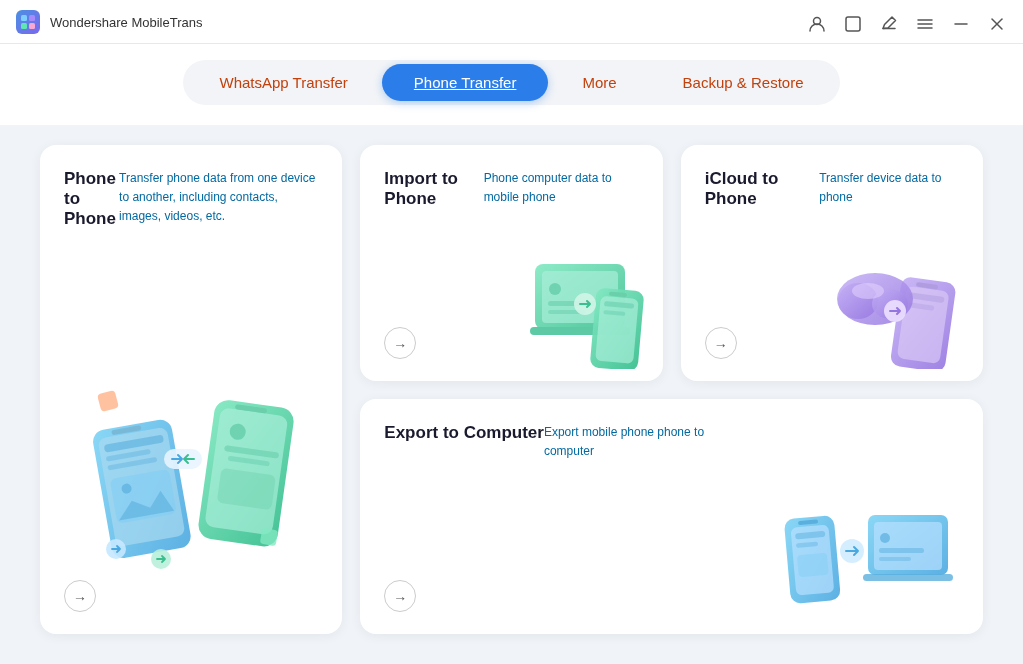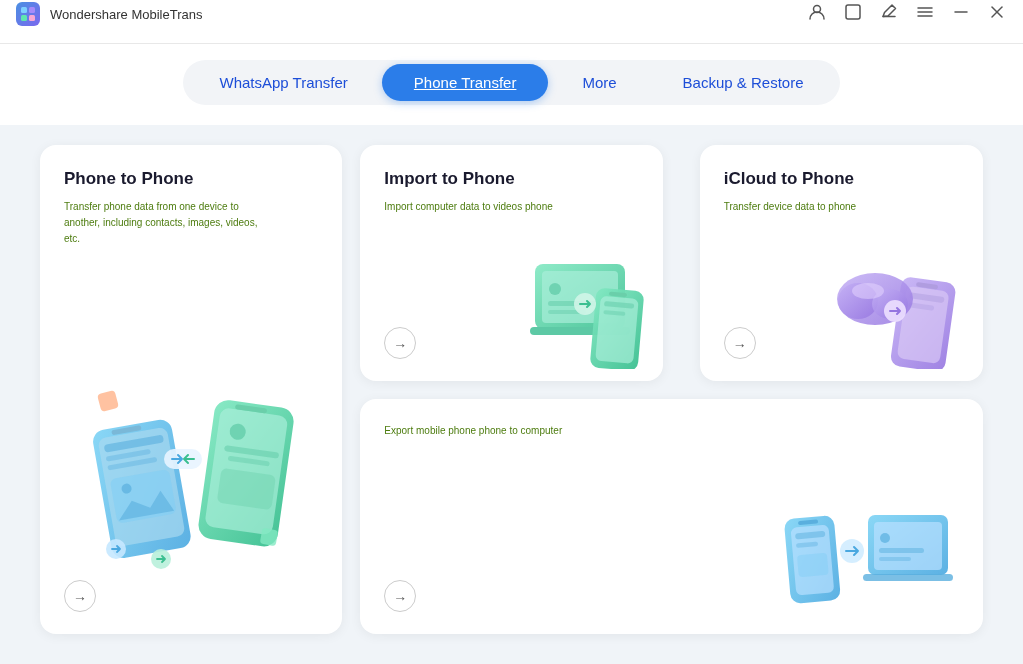--- a/index.html
+++ b/index.html
@@ -9,24 +9,24 @@
       width: 1023px;
       height: 664px;
       overflow: hidden;
       display: flex;
       flex-direction: column;
     }
 
     
     .title-bar {
       display: flex;
-      align-items: flex-start;
+      align-items: flex-end;
       justify-content: space-between;
       background: #ffffff;
-      padding: 2px 16px;
+      padding: 9px 16px;
       height: 44px;
       border-bottom: 1px solid #e8e8e8;
       gap: 28px;
     }
     .title-bar-left {
       display: flex;
       align-items: center;
       gap: 10px;
     }
     .app-icon {
@@ -78,21 +78,21 @@
       background: #f2f4f7;
       border-radius: 30px;
       padding: 4px;
       gap: 2px;
     }
     .nav-tab {
       padding: 10px 32px;
       border-radius: 24px;
       font-size: 15px;
       font-weight: 500;
-      color: #1d4ed8;
+      color: #c2410c;
       cursor: pointer;
       transition: all 0.2s;
       white-space: nowrap;
     }
     .nav-tab.active {
       background: #2b7de9;
       color: #ffffff;
       box-shadow: 0 2px 8px rgba(43,125,233,0.35);
       text-decoration: underline;
     }
@@ -111,34 +111,34 @@
     
     .card {
       background: #ffffff;
       border-radius: 16px;
       padding: 24px;
       position: relative;
       box-shadow: 0 2px 12px rgba(0,0,0,0.06);
       cursor: pointer;
       overflow: hidden;
       display: flex;
-      flex-direction: column;
+      flex-direction: row;
     }
     .card-large {
       grid-row: 1 / 3;
     }
     .card-title {
       font-size: 17px;
       font-weight: 700;
       color: #1a1a2e;
       margin-bottom: 10px;
     }
     .card-desc {
-      font-size: 10px;
-      color: #4d7c0f;
+      font-size: 12px;
+      color: #0369a1;
       line-height: 1.6;
       max-width: 200px;
     }
     .card-arrow {
       position: absolute;
       bottom: 22px;
       left: 24px;
       width: 32px;
       height: 32px;
       border: 1.5px solid #ccc;
@@ -280,21 +280,21 @@
           <path d="M6 10 L14 10 M11 7 L14 10 L11 13" stroke="#3bbf90" stroke-width="1.8" stroke-linecap="round" stroke-linejoin="round"></path>
         </g>
       </svg>
     </div>
 
     <div class="card-arrow">→</div>
   </div>
 
   <div class="card" style="grid-column:2; grid-row:1;">
     <div class="card-title">Import to Phone</div>
-    <div class="card-desc">Import computer data to videos phone</div>
+    <div class="card-desc">Phone computer data to mobile phone</div>
 
     <div style="position:absolute; bottom:8px; right:8px;">
       <svg width="155" height="130" viewBox="0 0 155 130" fill="none">
 
         <g transform="translate(30,20)">
           <rect x="5" y="5" width="90" height="65" rx="8" fill="url(#tealLaptop)" opacity="0.9"></rect>
           <rect x="12" y="12" width="76" height="52" rx="4" fill="#a8eed8" opacity="0.7"></rect>
 
           <rect x="0" y="68" width="100" height="8" rx="4" fill="#5dc9a5"></rect>
 
@@ -327,21 +327,21 @@
         <g transform="translate(75,55)">
           <circle cx="10" cy="10" r="11" fill="#d0f5e8" opacity="0.9"></circle>
           <path d="M5 10 L15 10 M12 7 L15 10 L12 13" stroke="#3bbf90" stroke-width="2" stroke-linecap="round" stroke-linejoin="round"></path>
         </g>
       </svg>
     </div>
 
     <div class="card-arrow">→</div>
   </div>
 
-  <div class="card" style="grid-column:3; grid-row:1;margin-left:19px;">
+  <div class="card" style="grid-column:3; grid-row:1;">
     <div class="card-title">iCloud to Phone</div>
     <div class="card-desc">Transfer device data to phone</div>
 
     <div style="position:absolute; bottom:8px; right:8px;">
       <svg width="150" height="130" viewBox="0 0 150 130" fill="none">
 
         <g transform="translate(65,35) rotate(8,30,55)">
           <rect x="5" y="5" width="55" height="90" rx="10" fill="url(#purplePhone)" opacity="0.9"></rect>
           <rect x="11" y="14" width="43" height="73" rx="7" fill="#d8c8f5" opacity="0.7"></rect>
           <rect x="20" y="9" width="22" height="4.5" rx="2.25" fill="#b09de0"></rect>
@@ -374,20 +374,21 @@
           <circle cx="10" cy="10" r="11" fill="#ede0ff" opacity="0.9"></circle>
           <path d="M5 10 L15 10 M12 7 L15 10 L12 13" stroke="#9575e0" stroke-width="2" stroke-linecap="round" stroke-linejoin="round"></path>
         </g>
       </svg>
     </div>
 
     <div class="card-arrow">→</div>
   </div>
 
   <div class="card" style="grid-column:2/4; grid-row:2;">
+    <div class="card-title">Export to Computer</div>
     <div class="card-desc">Export mobile phone phone to computer</div>
 
     <div style="position:absolute; bottom:8px; right:30px;">
       <svg width="180" height="130" viewBox="0 0 180 130" fill="none">
 
         <g transform="translate(10,20) rotate(-5,30,55)">
           <rect x="5" y="5" width="50" height="85" rx="10" fill="url(#bluePhone2)" opacity="0.9"></rect>
           <rect x="11" y="14" width="38" height="68" rx="6" fill="#b8e0ff" opacity="0.7"></rect>
           <rect x="19" y="8" width="20" height="4" rx="2" fill="#5aafde"></rect>
 

